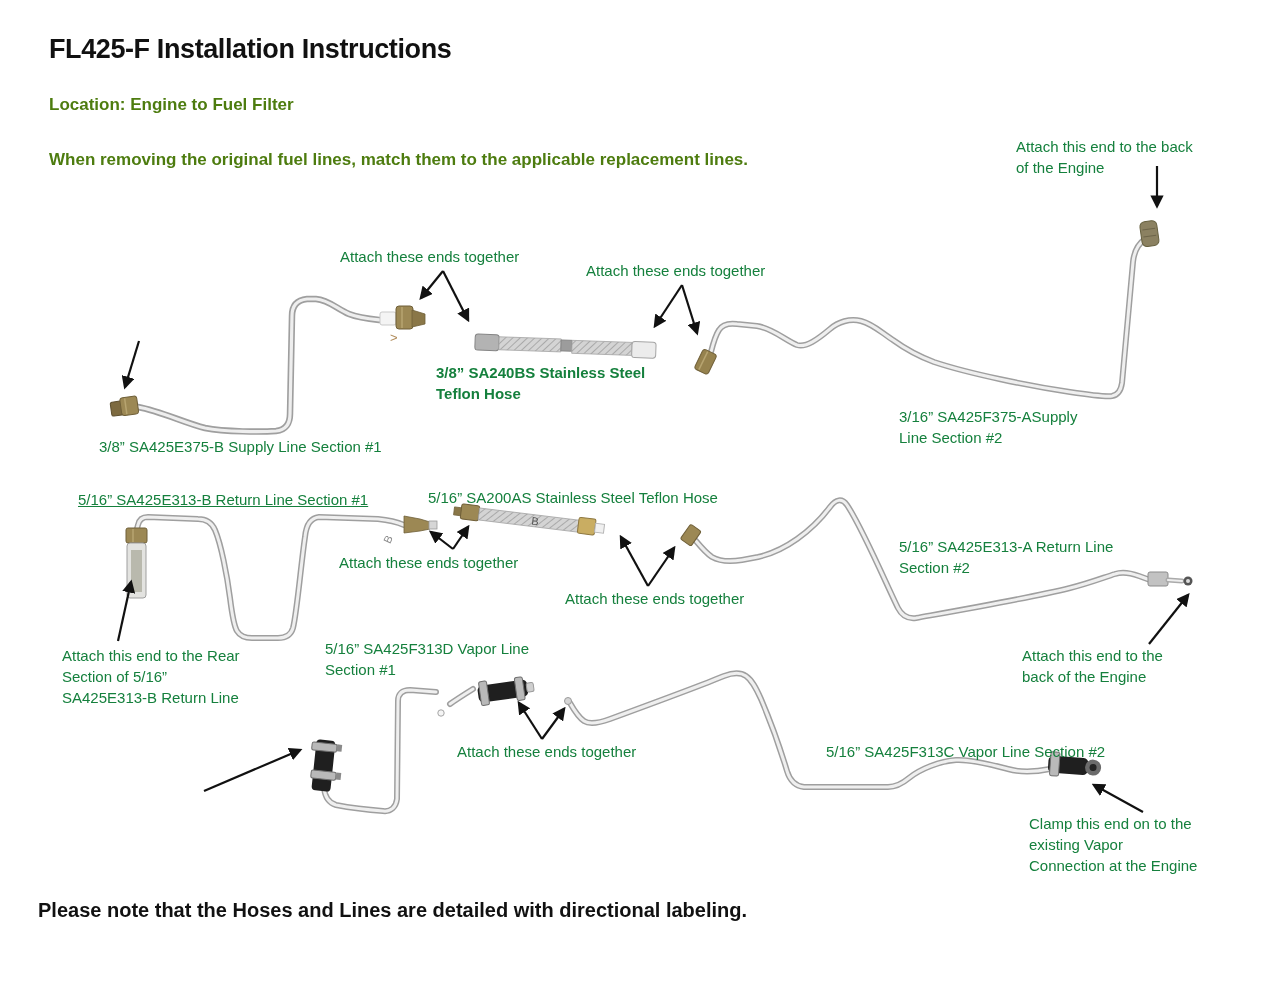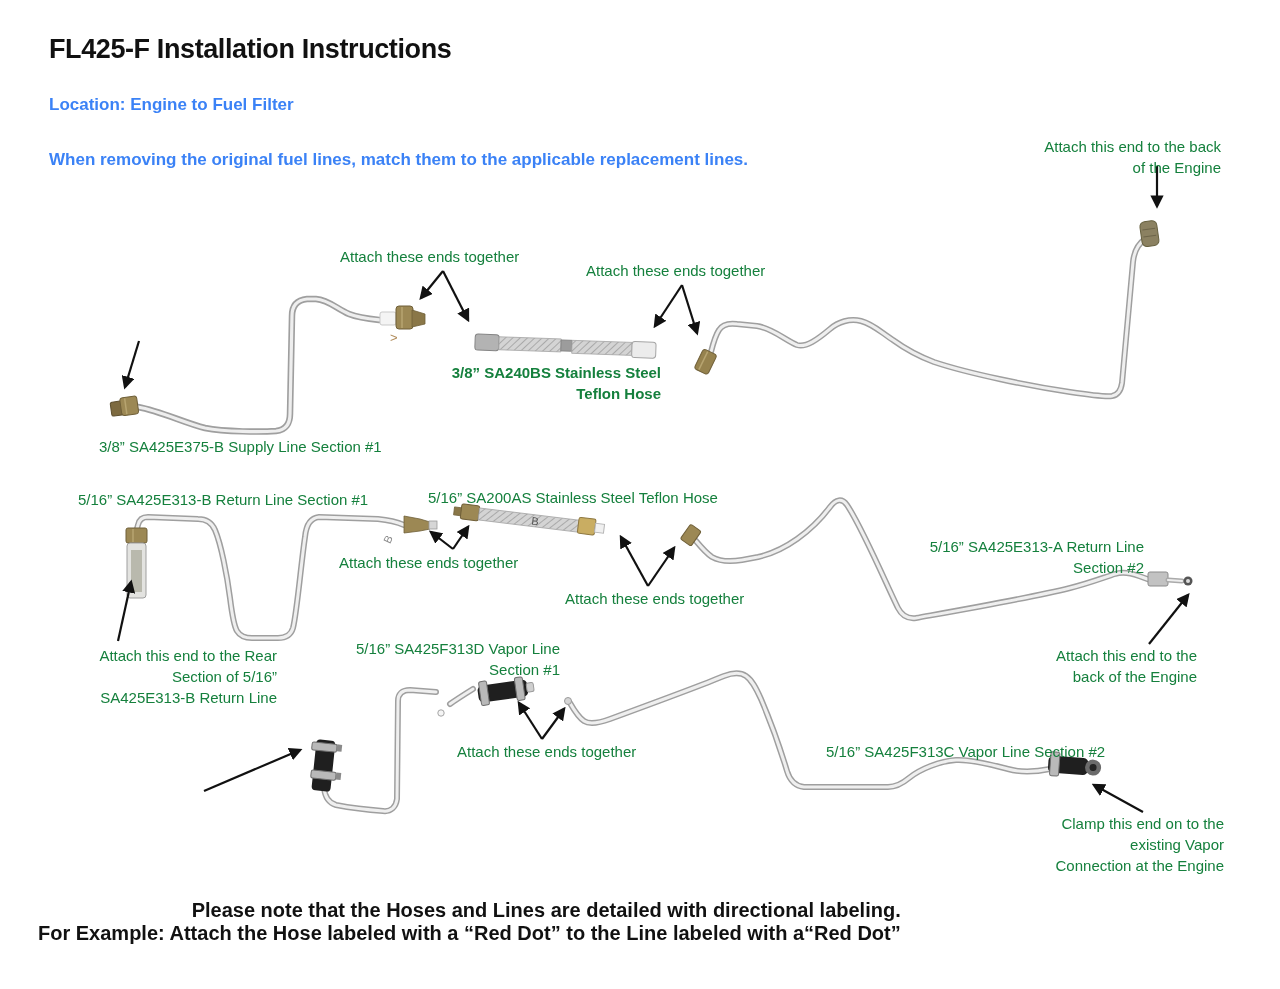--- a/index.html
+++ b/index.html
@@ -1,19 +1,19 @@
 <!DOCTYPE html>
 <html><head>
 <meta charset="utf-8">
 <style>
   html,body { margin:0; padding:0; background:#ffffff; }
   body { width:1280px; height:989px; font-family:"Liberation Sans", sans-serif; color:#1a1a1a; }
-  .page { position:relative; width:1280px; height:989px; background:#fff; overflow:hidden;text-align:right; }
+  .page { position:relative; width:1280px; height:989px; background:#fff; overflow:hidden; }
   .title { position:absolute; left:49px; top:34px; font-size:27px; font-weight:bold; letter-spacing:-0.4px; color:#111; }
-  .subhead { position:absolute; font-size:17px; font-weight:bold; color:#3b82f6; }
+  .subhead { position:absolute; font-size:17px; font-weight:bold; color:#4d7c0f; }
   .loc { left:49px; top:95px; }
   .intro { left:49px; top:150px; }
   .lbl { position:absolute; font-size:15px; line-height:21px; white-space:pre-line; color:#15803d; }
   .note { position:absolute; left:38px; top:899px; font-size:20px; font-weight:bold; line-height:23px; color:#111; }
   svg.diagram { position:absolute; left:0; top:0; }
 </style>
 </head>
 <body>
 
 <div class="page">
@@ -164,38 +164,39 @@
       <line x1="1143" y1="812" x2="1094" y2="785" marker-end="url(#ah)"></line>
     </g>
   </svg>
 
   <div class="lbl" style="left:1016px; top:136px; width:205px;">Attach this end to the back
 of the Engine</div>
   <div class="lbl" style="left:340px; top:246px;">Attach these ends together</div>
   <div class="lbl" style="left:586px; top:260px;">Attach these ends together</div>
   <div class="lbl" style="left:436px; top:362px; width:225px;font-weight:bold;">3/8” SA240BS Stainless Steel
 Teflon Hose</div>
+  <div class="lbl" style="left:899px; top:406px; width:205px;">3/16” SA425F375-ASupply
+Line Section #2</div>
   <div class="lbl" style="left:99px; top:436px;">3/8” SA425E375-B Supply Line Section #1</div>
-  <div class="lbl" style="left:78px; top:489px;">5/16” SA425E313-B Return Line Section #1</div>
+  <div class="lbl" style="left:78px; top:489px;text-decoration:underline;">5/16” SA425E313-B Return Line Section #1</div>
   <div class="lbl" style="left:428px; top:487px;">5/16” SA200AS Stainless Steel Teflon Hose</div>
   <div class="lbl" style="left:339px; top:552px;">Attach these ends together</div>
   <div class="lbl" style="left:565px; top:588px;">Attach these ends together</div>
   <div class="lbl" style="left:899px; top:536px; width:245px;">5/16” SA425E313-A Return Line
 Section #2</div>
   <div class="lbl" style="left:62px; top:645px; width:215px;">Attach this end to the Rear
 Section of 5/16”
 SA425E313-B Return Line</div>
   <div class="lbl" style="left:325px; top:638px; width:235px;">5/16” SA425F313D Vapor Line
 Section #1</div>
   <div class="lbl" style="left:457px; top:741px;">Attach these ends together</div>
   <div class="lbl" style="left:1022px; top:645px; width:175px;">Attach this end to the
 back of the Engine</div>
   <div class="lbl" style="left:826px; top:741px;">5/16” SA425F313C Vapor Line Section #2</div>
   <div class="lbl" style="left:1029px; top:813px; width:195px;">Clamp this end on to the
 existing Vapor
 Connection at the Engine</div>
 
   <div class="note">
     <div>Please note that the Hoses and Lines are detailed with directional labeling.</div>
-    <div>For Example: Attach the Hose labeled with a “Red Dot” to the Line labeled with a“Red Dot”</div>
   </div>
 
 </div>
 
 </body></html>

